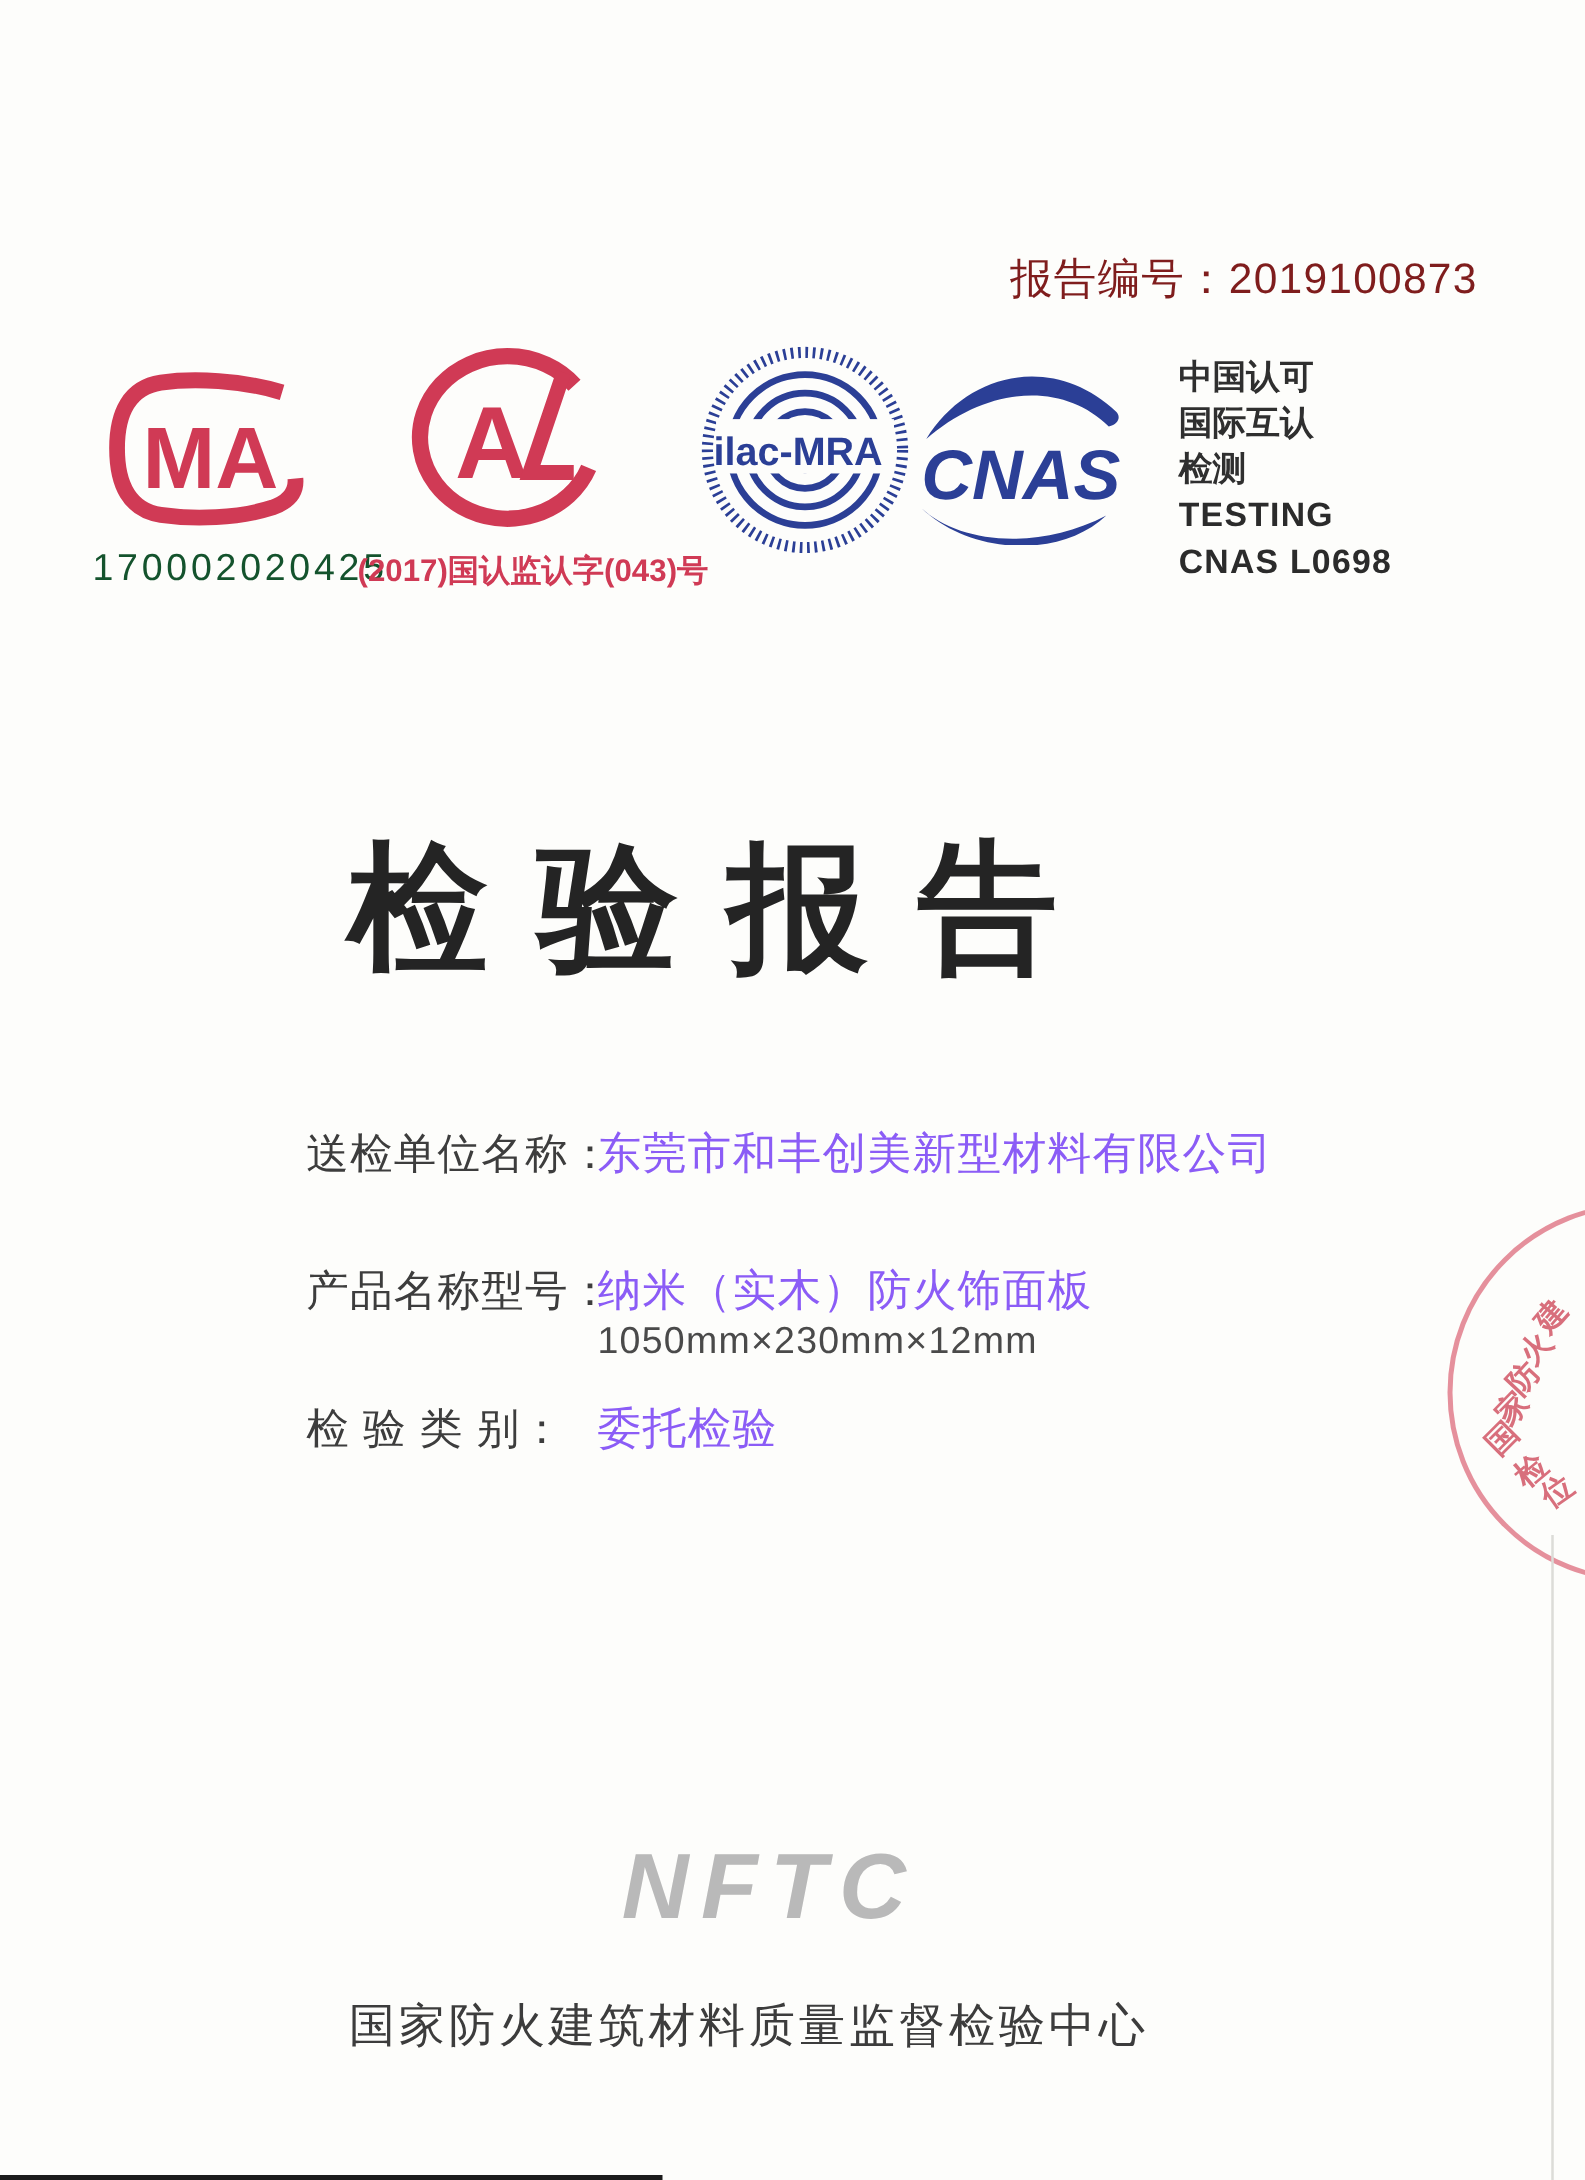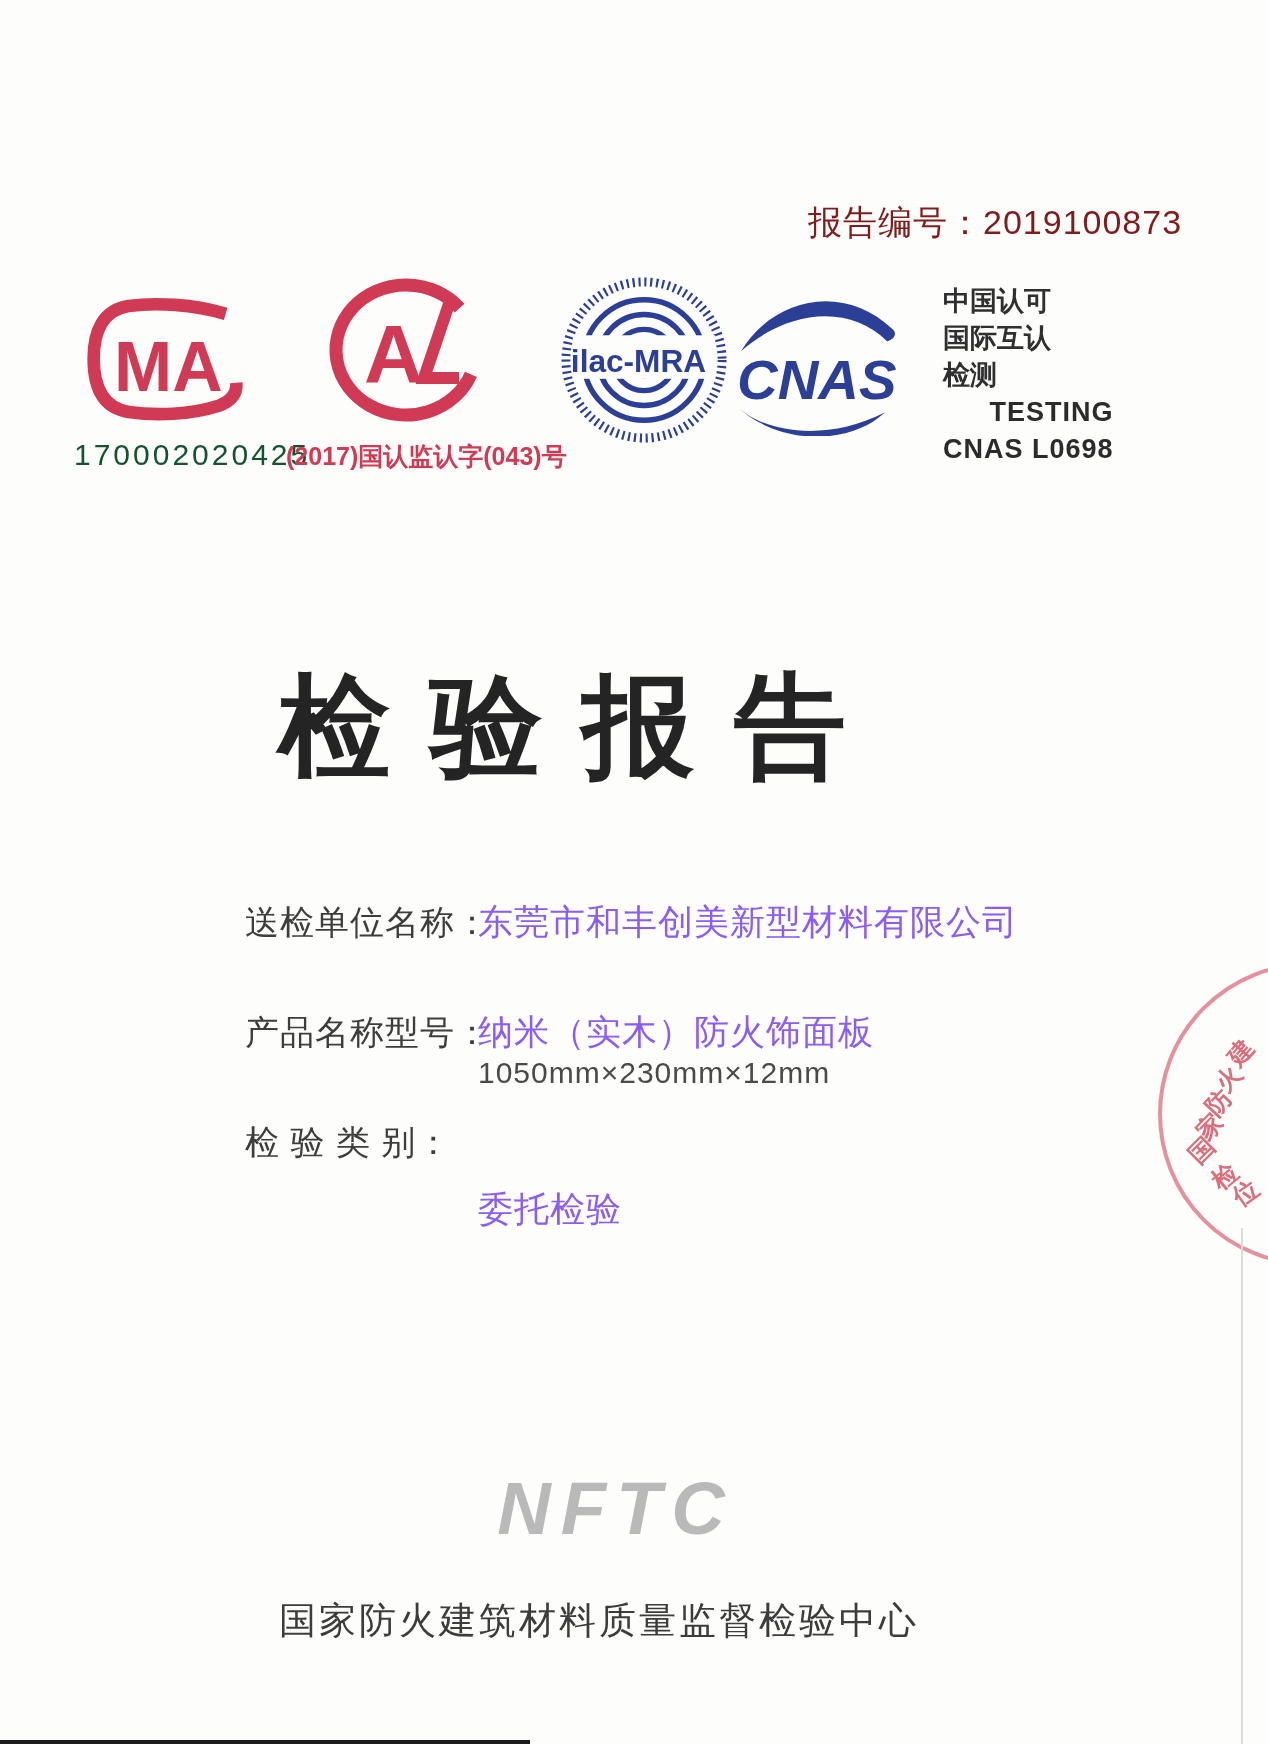--- a/index.html
+++ b/index.html
@@ -22,39 +22,39 @@
   }
 
   
   .cma-svg{left:82px;top:293px;}
   .cma-number{left:74px;top:438px;font-size:30px;color:#14532d;letter-spacing:3px;white-space:nowrap;}
   .cal-svg{left:318px;top:272px;}
   .cal-cert{left:286px;top:440px;font-size:25px;color:#d03a55;font-weight:bold;white-space:nowrap;}
   .ilac-svg{left:560px;top:276px;}
   .cnas-svg{left:728px;top:288px;}
   .cnas-block{left:916px;top:283px;line-height:37px;font-size:27px;color:#2f2f2f;font-weight:600;margin-left:27px;}
-  .cnas-block .en{font-weight:bold;letter-spacing:1px;color:#2b2b2b;text-align:right;}
+  .cnas-block .en{font-weight:bold;letter-spacing:1px;color:#2b2b2b;}
 
   
   .doc-title{
     left:0;right:0;top:652px;
     text-align:center;
     font-size:112px;font-weight:900;color:#242424;
     letter-spacing:40px;
     transform:translateX(-52px);
     white-space:nowrap;
   }
 
   
   .field-label{left:245px;font-size:34px;color:#3d3d3d;white-space:nowrap;letter-spacing:1px;}
   .field-value{left:478px;font-size:35px;color:#8b5cf6;white-space:nowrap;letter-spacing:1px;}
   .lbl-client{top:900px;}   .val-client{top:899px;}
   .lbl-product{top:1010px;} .val-product{top:1009px;}
   .val-spec{top:1056px;font-size:30px;color:#4a4a4a;letter-spacing:1px;}
-  .lbl-type{top:1120px;}    .val-type{top:1186px;}
+  .lbl-type{top:1120px;}    .val-type{top:1119px;}
 
   
   .watermark{
     left:0;right:0;top:1466px;text-align:center;
     font-size:74px;font-weight:bold;font-style:italic;
     letter-spacing:10px;color:#b9b9b9;
     transform:translateX(-18px);
   }
   .org-name{
     left:0;right:0;top:1596px;text-align:center;

